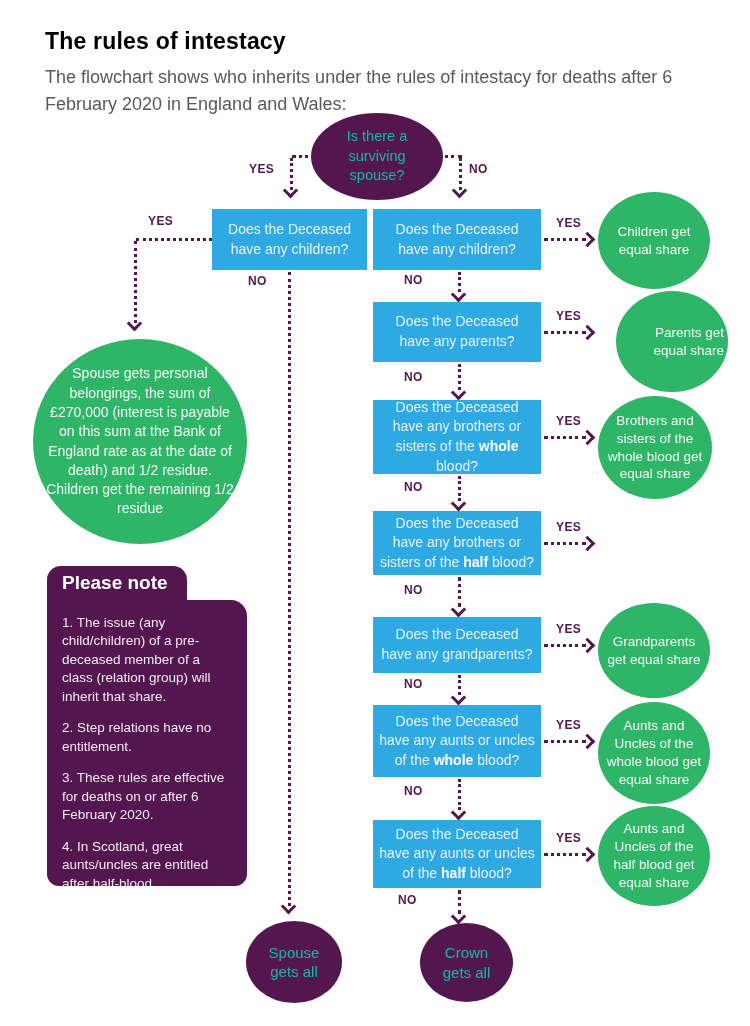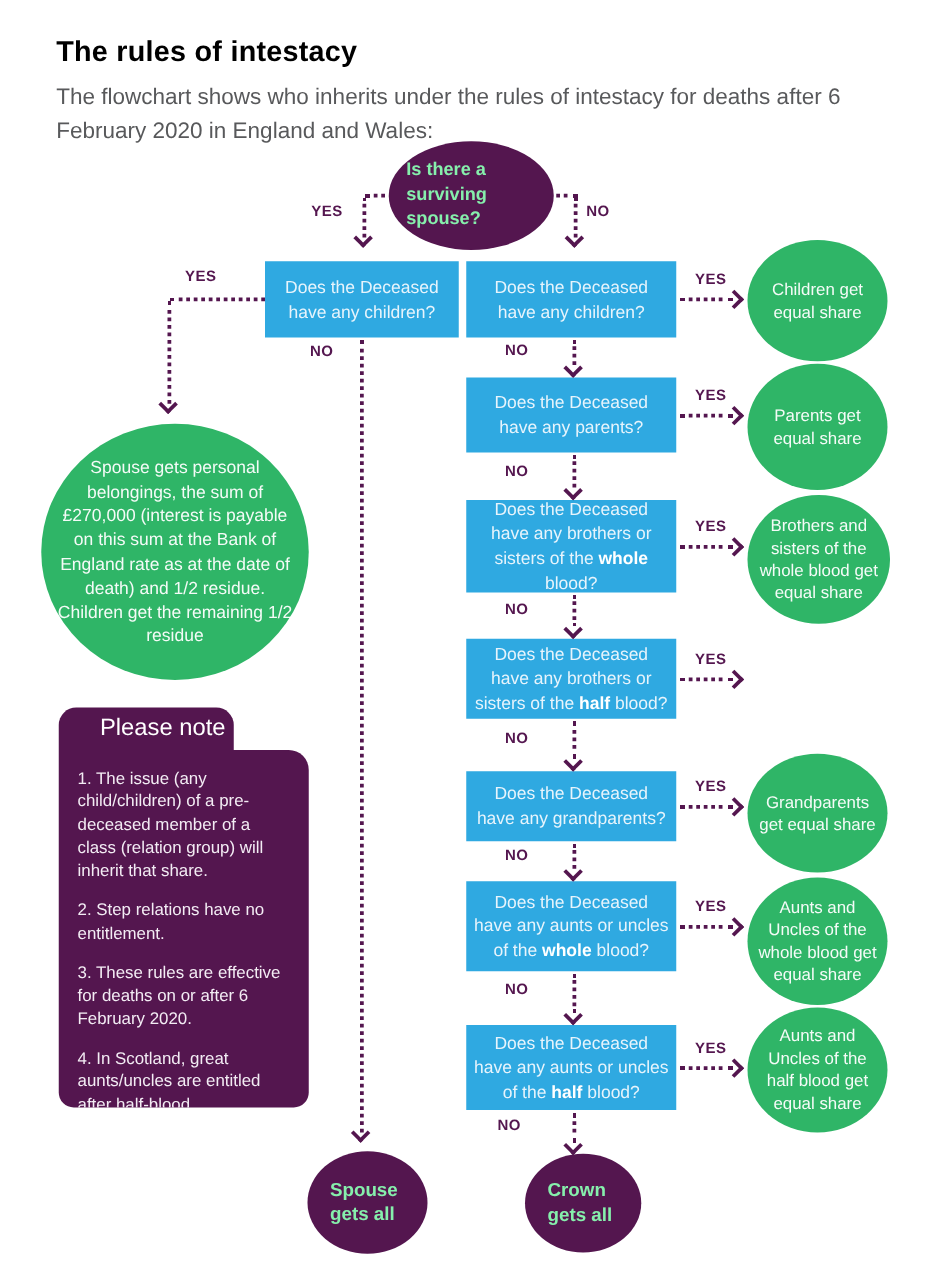--- a/index.html
+++ b/index.html
@@ -10,23 +10,23 @@
   .title{
     position:absolute;left:45px;top:28px;margin:0;
     font-size:23px;font-weight:800;color:#000000;letter-spacing:.2px;
   }
   .intro{
     position:absolute;left:45px;top:64px;width:662px;margin:0;
     font-size:18px;line-height:1.5;color:#58595b;
   }
   
   .pellipse{
-    position:absolute;background:#54164f;color:#86efac;border-radius:50%;
-    display:flex;align-items:center;justify-content:center;
-    font-weight:700;
+    position:absolute;background:#54164f;color:#14b8a6;border-radius:50%;
+    display:flex;align-items:center;justify-content:center;text-align:center;
+    font-weight:400;
   }
   .root{font-size:14.5px;line-height:1.35;padding:0 14px;box-sizing:border-box;}
   .endnode{font-size:15px;line-height:1.3;padding:0 18px;box-sizing:border-box;}
   .qbox{
     position:absolute;background:#2fa9e1;color:#e7f4fc;
     display:flex;align-items:center;justify-content:center;text-align:center;
     font-size:14px;line-height:1.4;padding:4px 6px;box-sizing:border-box;
   }
   .qbox .bw{color:#ffffff;font-weight:700;white-space:pre;}
   .gcircle{
@@ -46,21 +46,21 @@
   .chev.down{transform:rotate(45deg);}
   .chev.right{transform:rotate(-45deg);}
   .yn{
     position:absolute;font-size:12px;font-weight:800;color:#54164f;letter-spacing:.4px;
   }
   
   .note-tab{
     position:absolute;left:47px;top:566px;width:140px;height:34px;background:#54164f;
     border-radius:14px 14px 0 0;display:flex;align-items:center;
   }
-  .note-tab span{color:#ffffff;font-weight:400;font-size:19px;padding-left:33px;}
+  .note-tab span{color:#ffffff;font-weight:700;font-size:19px;padding-left:15px;}
   .note-body{
     position:absolute;left:47px;top:600px;width:200px;height:286px;background:#54164f;
     border-radius:0 16px 12px 12px;box-sizing:border-box;padding:14px 14px 10px 15px;overflow:hidden;
   }
   .note-body p{margin:0 0 13px 0;color:#f3ecf4;font-size:13.5px;line-height:1.37;}
 </style>
 </head>
 <body>
 
 <div class="canvas">
@@ -171,21 +171,21 @@
 
   <span class="yn" style="left:556px;top:718px;">YES</span>
   <div class="hdots" style="left:544px;top:740px;width:42px;"></div>
   <div class="chev right" style="left:582px;top:736px;"></div>
 
   <span class="yn" style="left:556px;top:831px;">YES</span>
   <div class="hdots" style="left:544px;top:853px;width:42px;"></div>
   <div class="chev right" style="left:582px;top:849px;"></div>
 
   <div class="gcircle" style="left:598px;top:192px;width:112px;height:97px;">Children get equal share</div>
-  <div class="gcircle" style="left:598px;top:291px;width:112px;height:101px;">Parents get equal share</div>
+  <div class="gcircle" style="left:616px;top:291px;width:112px;height:101px;text-align:right;">Parents get equal share</div>
   <div class="gcircle" style="left:598px;top:396px;width:114px;height:103px;">Brothers and sisters of the whole blood get equal share</div>
   <div class="gcircle" style="left:598px;top:603px;width:112px;height:95px;">Grandparents get equal share</div>
   <div class="gcircle" style="left:598px;top:702px;width:112px;height:102px;">Aunts and Uncles of the whole blood get equal share</div>
   <div class="gcircle" style="left:598px;top:806px;width:112px;height:100px;">Aunts and Uncles of the half blood get equal share</div>
 
   <div class="note-tab">
     <span>Please note</span>
   </div>
   <div class="note-body">
     <p>1. The issue (any child/children) of a pre-deceased member of a class (relation group) will inherit that share.</p>

